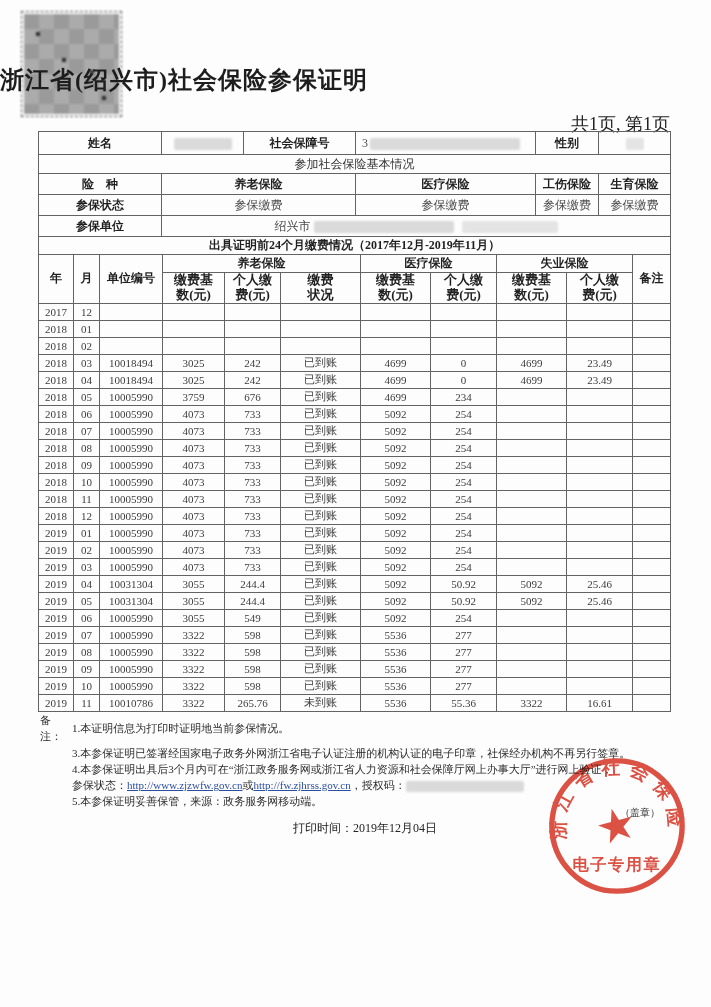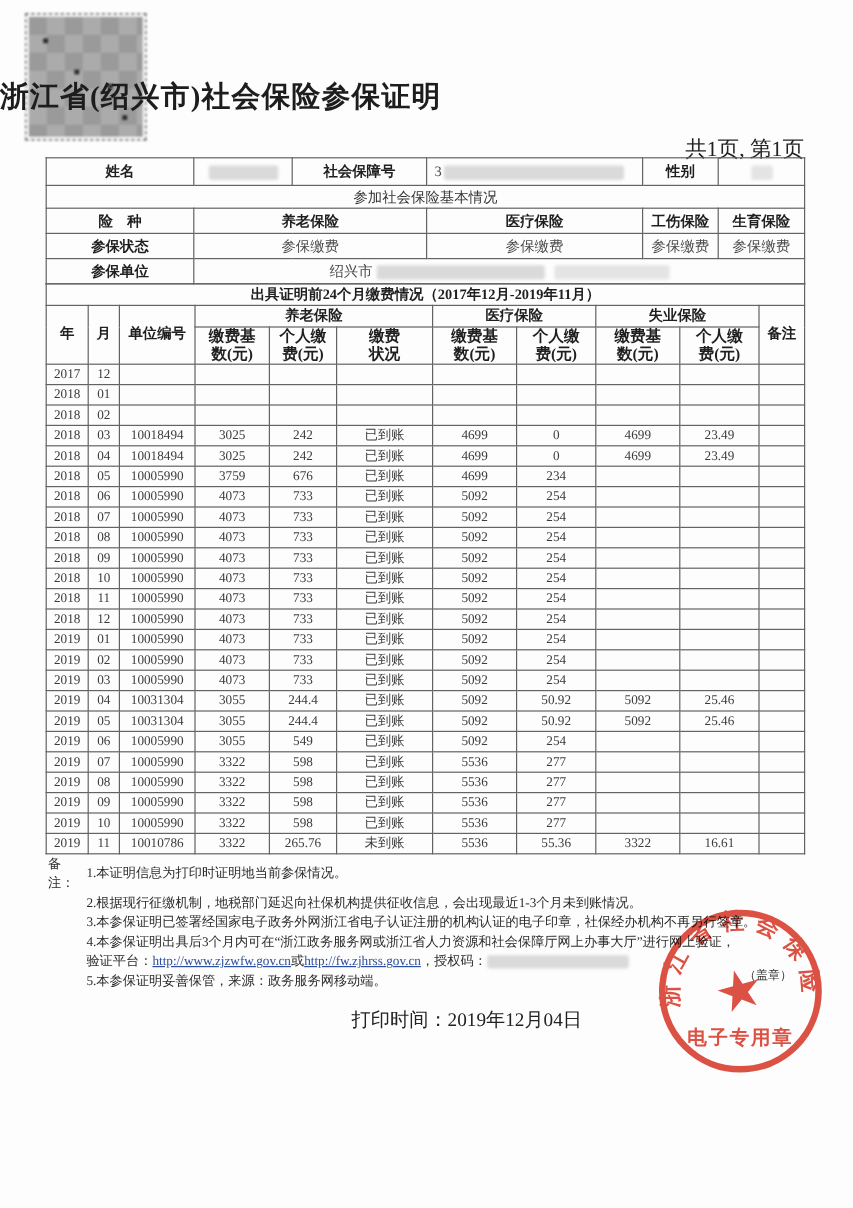--- a/index.html
+++ b/index.html
@@ -47,21 +47,21 @@
 
   .redact { display:inline-block; height:12px; background:#dadada; border-radius:2px; filter:blur(1.2px); vertical-align:middle; }
   .redact.light { background:#e4e4e4; }
 
   .notes { position:absolute; left:40px; top:712px; width:612px; font-size:11px; line-height:16.3px; color:#2b2b2b; }
   .note-first { display:flex;align-items:center; }
   .note-label { flex:0 0 32px; }
   .note-item { margin-left:32px; }
   .notes a { color:#2b4ea0; text-decoration:underline; }
 
-  .print-time { position:absolute; left:293px; top:840px; font-size:16px; color:#222; }
+  .print-time { position:absolute; left:293px; top:820px; font-size:12px; color:#222; }
 
   .seal-behind { position:absolute; left:620px; top:806px; font-size:10px; color:#333; z-index:1; }
   .seal { position:absolute; left:543px; top:752px; width:148px; height:148px; z-index:2; opacity:.88; mix-blend-mode:multiply; }
 </style>
 </head>
 <body>
 
 <div class="page">
 
   <div class="qr-redacted">
@@ -478,25 +478,24 @@
           </tr>
         </tbody>
     </table>
   </div>
 
   <div class="notes">
     <div class="note-first">
       <span class="note-label">备注：</span>
       <span>1.本证明信息为打印时证明地当前参保情况。</span>
     </div>
-    <div class="note-item">2.根据现行征缴机制，地税部门延迟向社保机构提供征收信息，会出现最近1-3个月未到账情况。</div>
     <div class="note-item">3.本参保证明已签署经国家电子政务外网浙江省电子认证注册的机构认证的电子印章，社保经办机构不再另行签章。</div>
     <div class="note-item">4.本参保证明出具后3个月内可在“浙江政务服务网或浙江省人力资源和社会保障厅网上办事大厅”进行网上验证，</div>
     <div class="note-item">
-      <span>验证平台：</span><a>http://www.zjzwfw.gov.cn</a><span>或</span><a>http://fw.zjhrss.gov.cn</a><span>，授权码：</span><span class="redact" style="width:118px;height:11px"></span>
+      <span>参保状态：</span><a>http://www.zjzwfw.gov.cn</a><span>或</span><a>http://fw.zjhrss.gov.cn</a><span>，授权码：</span><span class="redact" style="width:118px;height:11px"></span>
     </div>
     <div class="note-item">5.本参保证明妥善保管，来源：政务服务网移动端。</div>
   </div>
 
   <div class="print-time">打印时间：2019年12月04日</div>
 
   <div class="seal-behind">（盖章）</div>
 
   <svg class="seal" viewBox="0 0 150 150">
     <circle cx="75" cy="75" r="66" fill="none" stroke="#d93a2b" stroke-width="5.5"></circle>

